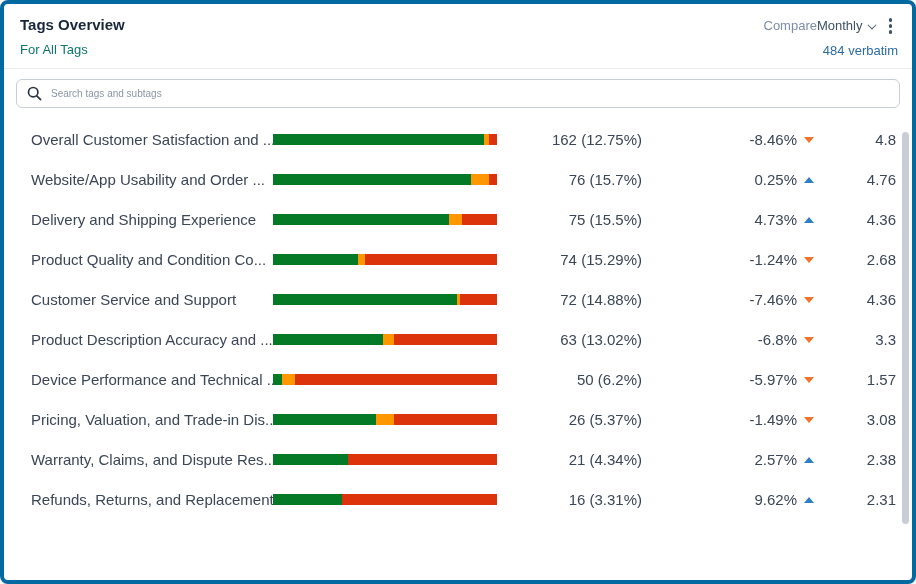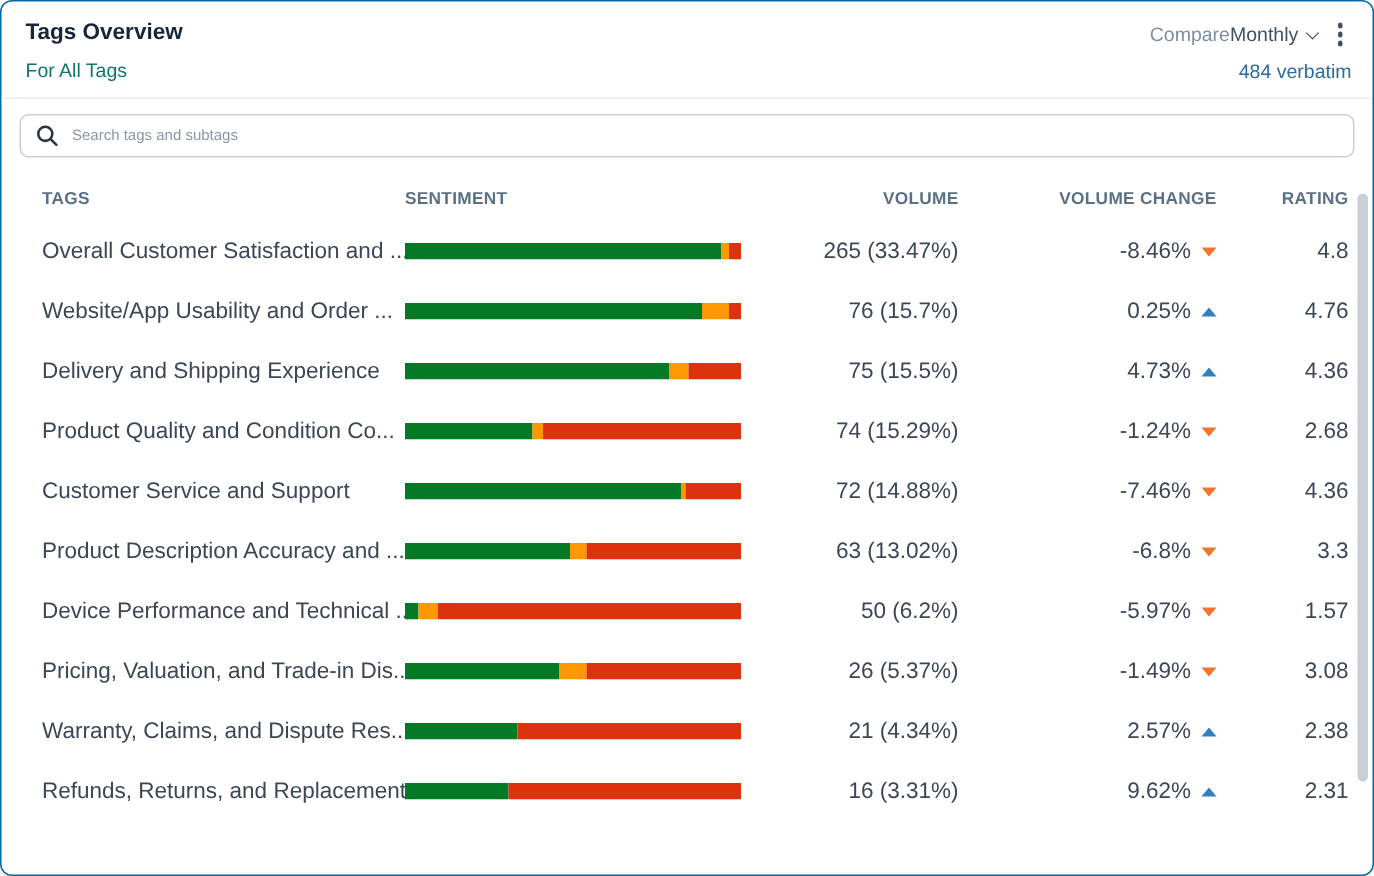--- a/index.html
+++ b/index.html
@@ -6,21 +6,21 @@
   html, body { background: #fff; }
   body {
     font-family: "Liberation Sans", "DejaVu Sans", sans-serif;
     width: 916px; height: 584px;
     color: #3b4656;
   }
   .card {
     position: relative;
     width: 916px; height: 584px;
     background: #fff;
-    border: 1px solid #0369a1;
+    border: 4px solid #0369a1;
     border-radius: 8px;
     overflow: hidden;
     box-shadow: 0 2px 3px rgba(80,90,100,0.12);
   }
   
   .card-header {
     padding: 12px 14px 10px 16px;
     border-bottom: 1px solid #e9ecef;
     display: flex;
     justify-content: space-between;
@@ -147,38 +147,31 @@
     <div class="search-box">
       <svg width="15" height="15" viewBox="0 0 15 15">
         <circle cx="6.2" cy="6.2" r="4.7" fill="none" stroke="#2b3440" stroke-width="1.7"></circle>
         <line x1="9.8" y1="9.8" x2="13.6" y2="13.6" stroke="#2b3440" stroke-width="1.7" stroke-linecap="round"></line>
       </svg>
       <input type="text" placeholder="Search tags and subtags" style="">
     </div>
   </div>
 
   <div class="table">
-    <div class="trow thead">
-      <div class="th">TAGS</div>
-      <div class="th">SENTIMENT</div>
-      <div class="th right">VOLUME</div>
-      <div class="th right">VOLUME CHANGE</div>
-      <div class="th right">RATING</div>
-    </div>
     <div class="tbody">
   <div class="trow">
     <div class="td tag-label">Overall Customer Satisfaction and ...</div>
     <div class="td">
       <div class="bar">
         <div class="seg" style="width: 94%; background: rgb(4, 122, 38);"></div>
         <div class="seg" style="width: 2.5%; background: rgb(255, 152, 0);"></div>
         <div class="seg" style="width: 3.5%; background: rgb(221, 51, 12);"></div>
       </div>
     </div>
-    <div class="td right">265 (33.47%)</div>
+    <div class="td right">162 (12.75%)</div>
     <div class="td volchange">
       <span>-8.46%</span>
       <span class="tri down"></span>
     </div>
     <div class="td right">4.8</div>
   </div>
 
 
   <div class="trow">
     <div class="td tag-label">Website/App Usability and Order ...</div>

